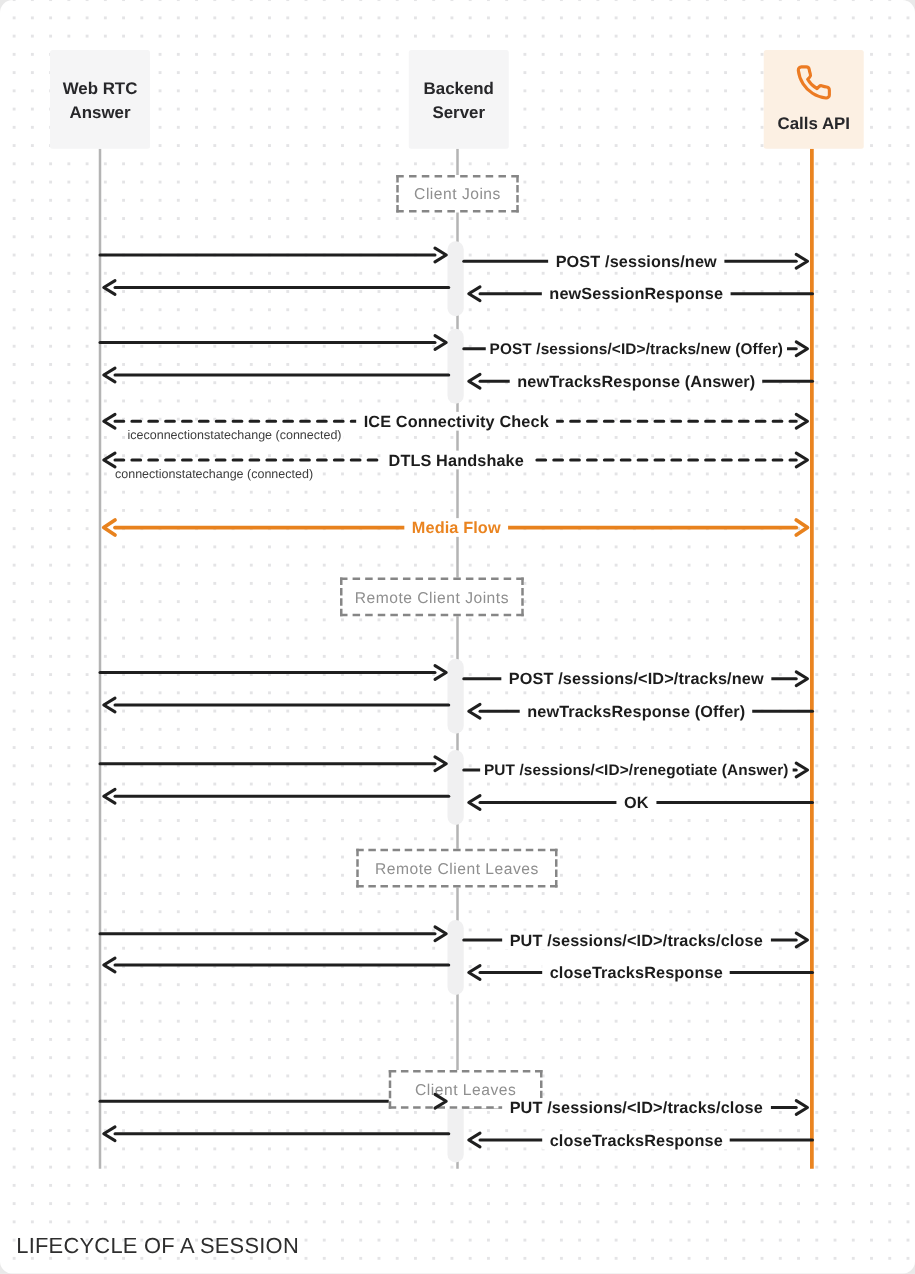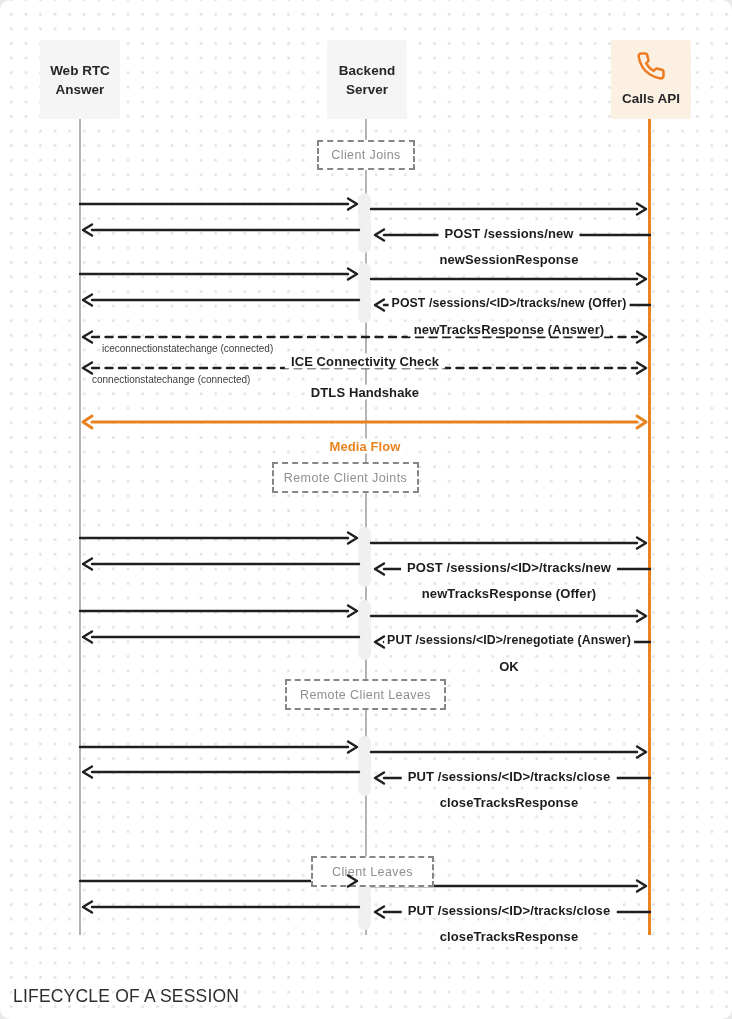--- a/index.html
+++ b/index.html
@@ -26,21 +26,21 @@
   
   .phase{
     position:absolute;border:2px dashed #868686;background:#ffffff;color:#8f8f8f;
     font-size:12.5px;letter-spacing:.4px;display:flex;align-items:center;justify-content:center;
     white-space:nowrap;box-sizing:border-box;
   }
   
   .m{
     position:absolute;transform:translate(-50%,-50%);white-space:nowrap;
     font-size:13px;font-weight:bold;color:#1c1c1c;letter-spacing:.1px;
-    background:#ffffff;padding:0 6px;margin-top:24px;
+    background:#ffffff;padding:0 6px;
   }
   .m.sm{font-size:12.3px;padding:0 3px;}
   .m.media{color:#ea8420;}
   .note{
     position:absolute;font-size:10px;color:#3d3d3d;white-space:nowrap;background:#ffffff;padding:0 2px;
   }
   
   .lines,.heads{position:absolute;left:0;top:0;pointer-events:none;}
   line.a{stroke:#1f1f1f;stroke-width:2.4;stroke-linecap:round;}
   line.dash{stroke:#1f1f1f;stroke-width:2.4;stroke-linecap:round;stroke-dasharray:7 6.5;}

